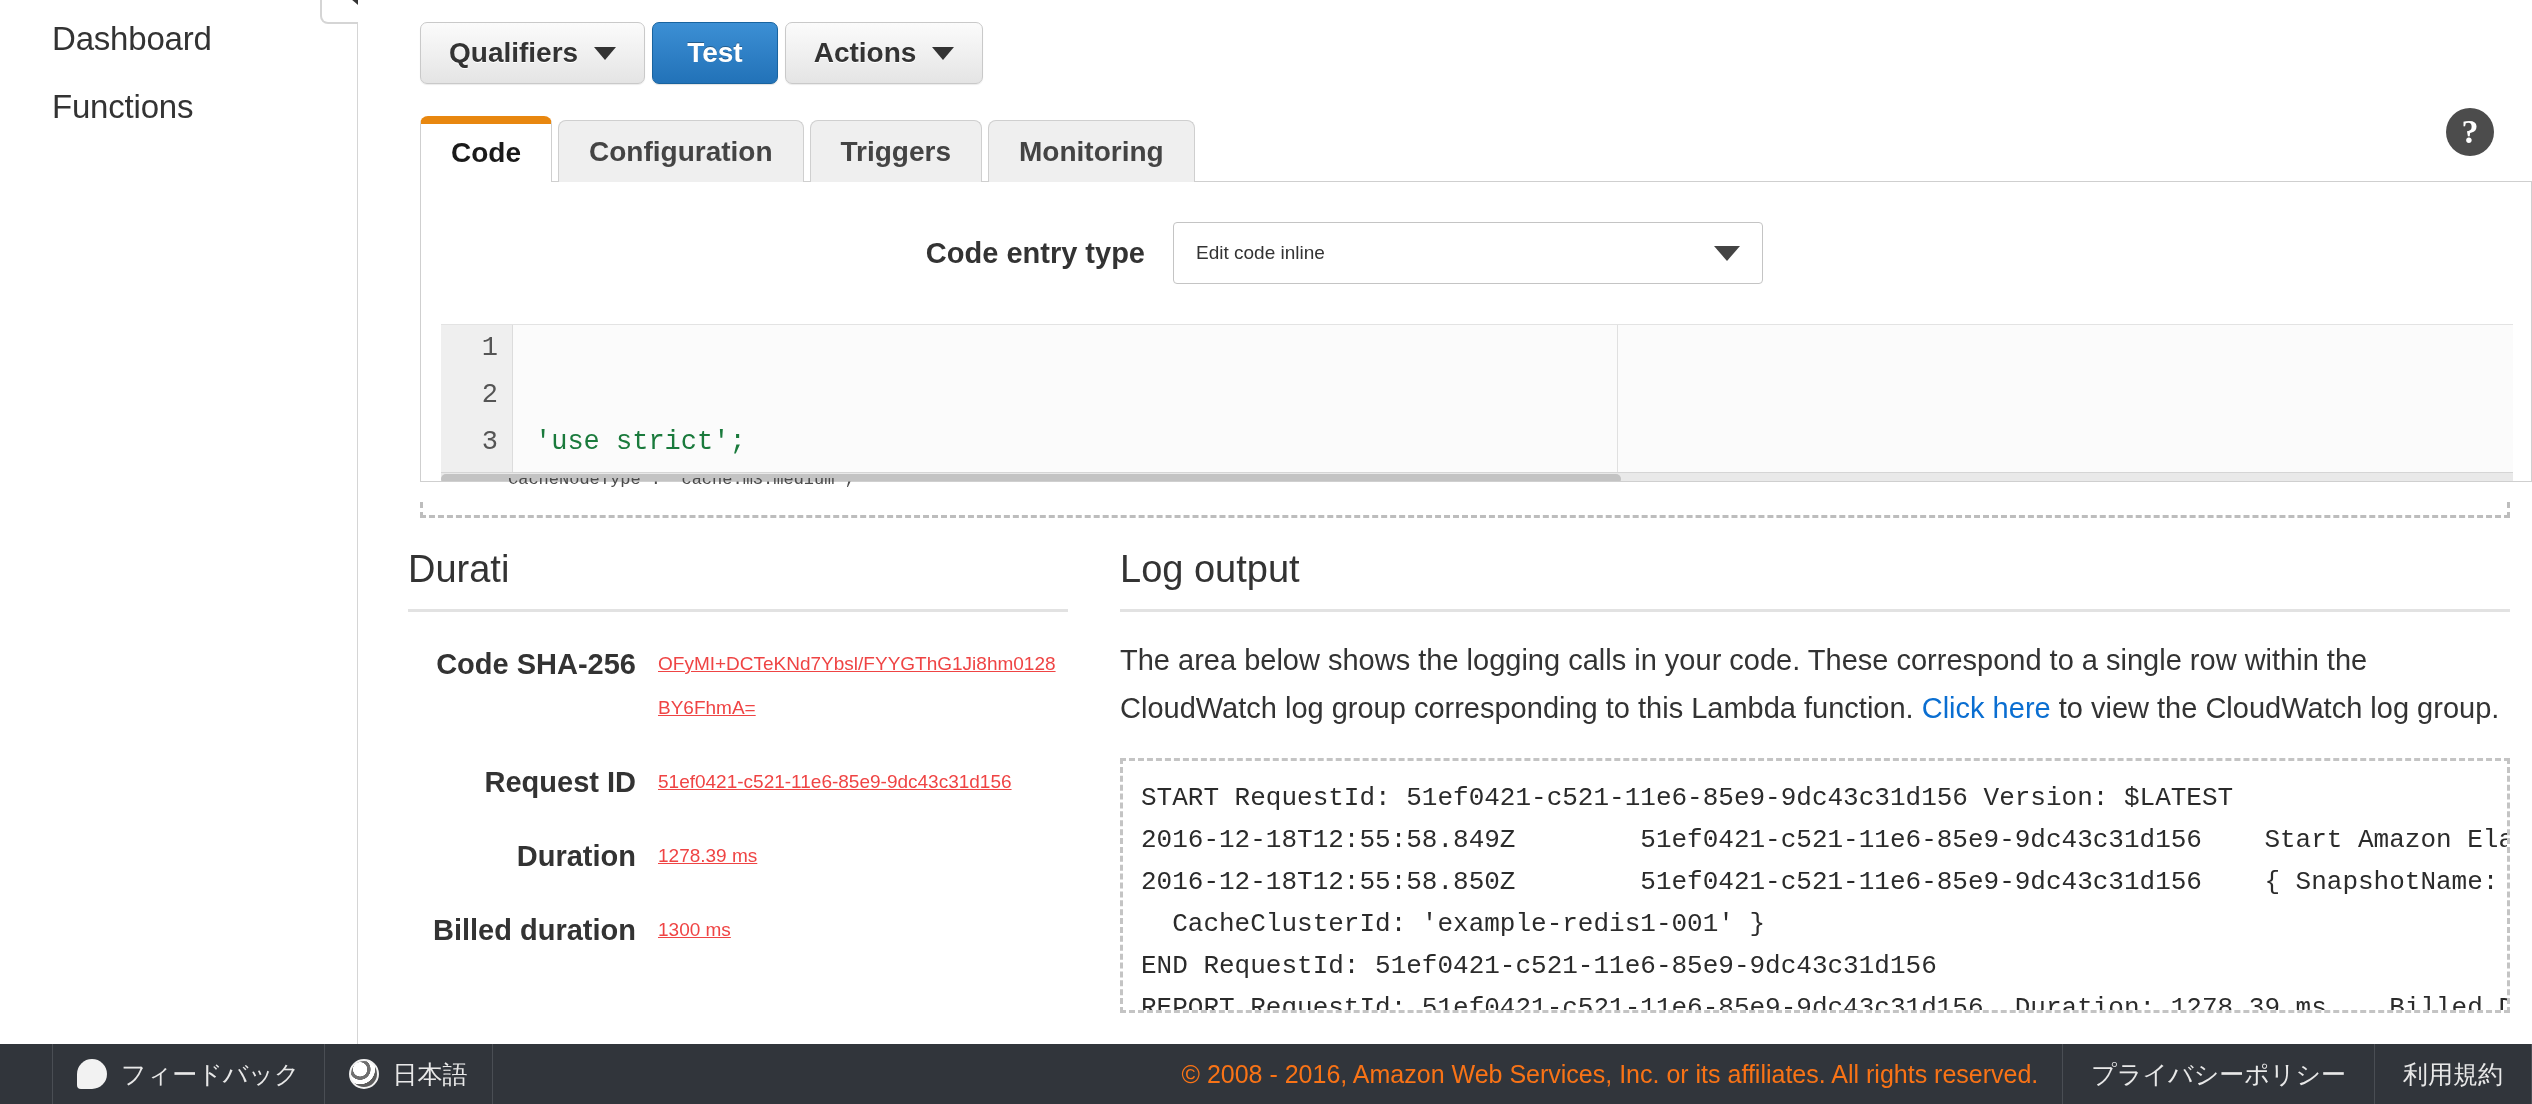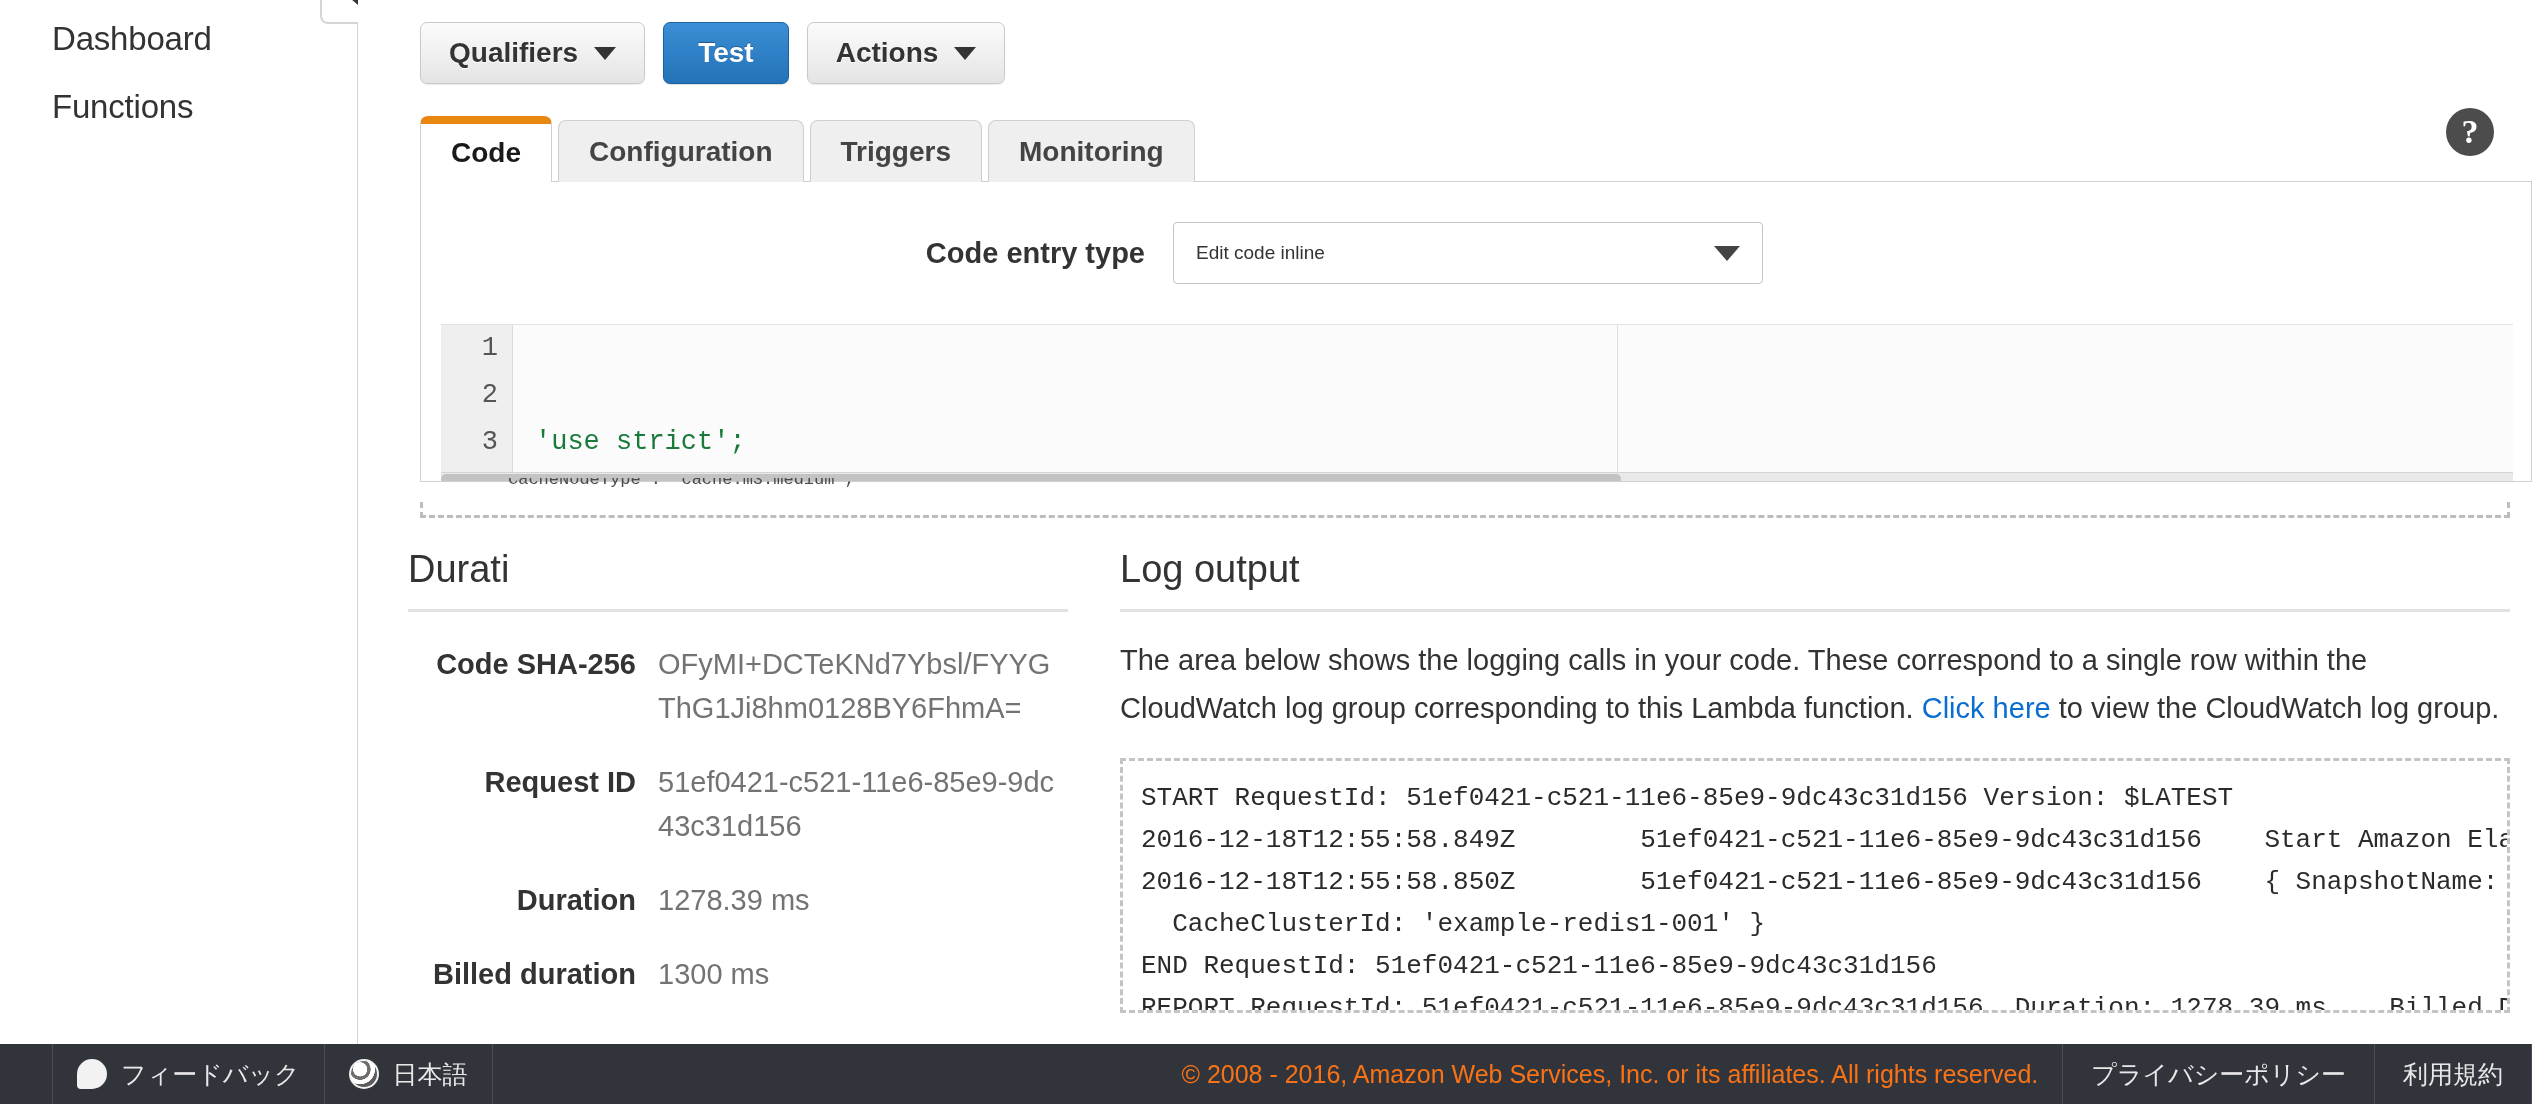--- a/index.html
+++ b/index.html
@@ -45,21 +45,21 @@
 
   
   .content {
     position: absolute; left: 358px; top: 0; width: 2174px; height: 1044px;
     background:#fff;
   }
 
   
   .toolbar {
     position: absolute; left: 62px; top: 22px;
-    display: flex; gap: 18px; align-items: flex-start;
+    display: flex; gap: 7px; align-items: flex-start;
   }
   .btn {
     height: 62px; border-radius: 7px;
     display: flex; align-items: center; justify-content: center; gap: 16px;
     font-size: 28px; font-weight: bold; padding: 0 28px;
     cursor: pointer; white-space: nowrap;
   }
   .btn-grey {
     background: linear-gradient(to bottom,#fbfbfb 0%, #efefef 55%, #e4e4e4 100%);
     border: 1px solid #c9c9c9; color: #333333;
@@ -215,22 +215,23 @@
   }
   .sec-rule { height: 3px; background: #e2e2e2; width: 100%; }
 
   .sum-rows { margin-top: 30px; }
   .sum-row { display: flex; margin-bottom: 30px; }
   .sum-label {
     width: 250px; text-align: right; padding-right: 22px;
     font-size: 29px; font-weight: bold; color: #333; line-height: 44px;
   }
   .sum-value {
-    flex: 1; font-size: 29px; color: #737373; line-height: 44px;
+    flex: 1; font-size: 19px; color: #ef4444; line-height: 44px;
     word-break: break-all;
+    text-decoration: underline;
   }
 
   .log-desc {
     margin-top: 24px; font-size: 29px; color: #333333; line-height: 48px;
     width: 1390px;
   }
   .log-desc a { color: #0a6ed1; text-decoration: none; cursor: pointer; }
 
   .log-box {
     margin-top: 26px; width: 1390px; height: 255px;

